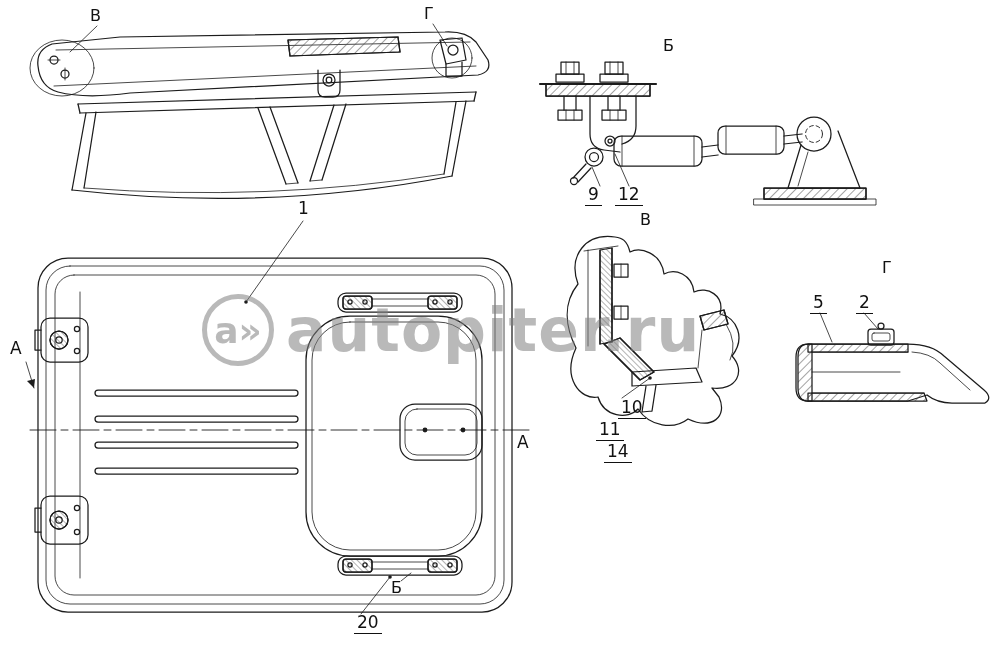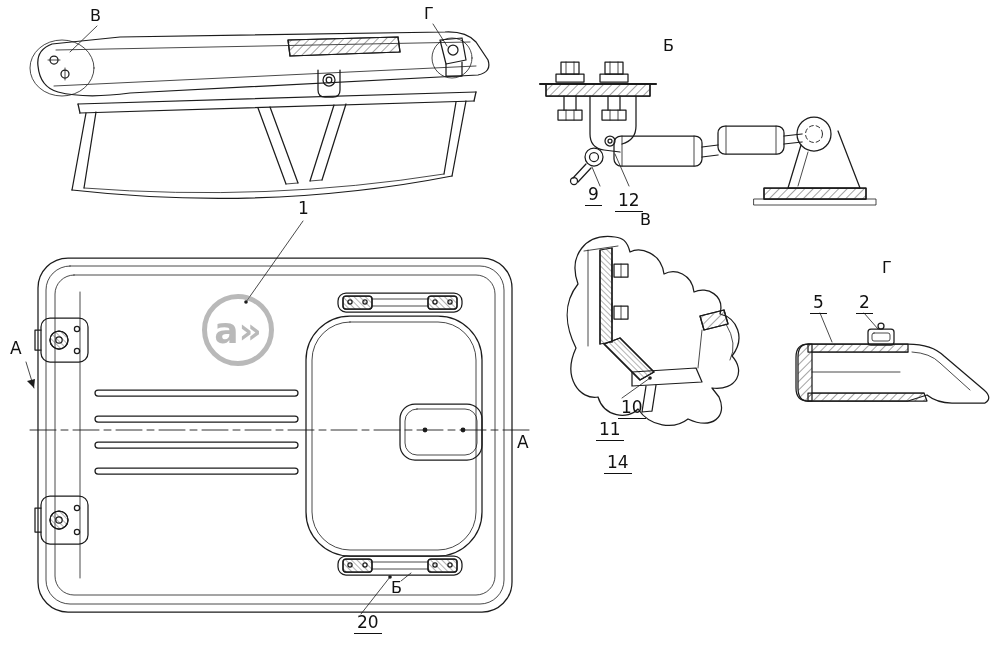--- a/index.html
+++ b/index.html
@@ -254,34 +254,35 @@
       <path class="thin" d="M303,221 L246,302"></path>
         <circle class="dot" cx="246" cy="302" r="1.8"></circle>
       <path class="thin" d="M361,614 L390,577"></path>
         <circle class="dot" cx="390" cy="577" r="1.8"></circle>
       <path class="thin" d="M401,581 L411,573"></path>
     </g>
   </svg>
 
   <div class="watermark">
     <span class="wm-circle">а»</span>
+    <span class="wm-text">autopiter.ru</span>
   </div>
 
   <span class="lbl view-letter" style="left:90px;top:8px">В</span>
   <span class="lbl view-letter" style="left:424px;top:6px">Г</span>
   <span class="lbl view-letter" style="left:663px;top:38px">Б</span>
   <span class="lbl view-letter" style="left:640px;top:212px">В</span>
   <span class="lbl view-letter" style="left:882px;top:260px">Г</span>
   <span class="lbl section-letter" style="left:10px;top:340px">А</span>
   <span class="lbl section-letter" style="left:517px;top:434px">А</span>
   <span class="lbl view-letter" style="left:391px;top:580px">Б</span>
 
   <span class="lbl callout noline" style="left:298px;top:200px">1</span>
   <span class="lbl callout" style="left:585px;top:186px">9</span>
-  <span class="lbl callout" style="left:615px;top:192px">12</span>
+  <span class="lbl callout" style="left:615px;top:186px">12</span>
   <span class="lbl callout" style="left:618px;top:399px">10</span>
   <span class="lbl callout" style="left:596px;top:421px">11</span>
-  <span class="lbl callout" style="left:604px;top:454px">14</span>
+  <span class="lbl callout" style="left:604px;top:443px">14</span>
   <span class="lbl callout" style="left:810px;top:294px">5</span>
   <span class="lbl callout" style="left:856px;top:294px">2</span>
   <span class="lbl callout" style="left:354px;top:614px">20</span>
 
 </div>
 
 </body></html>

